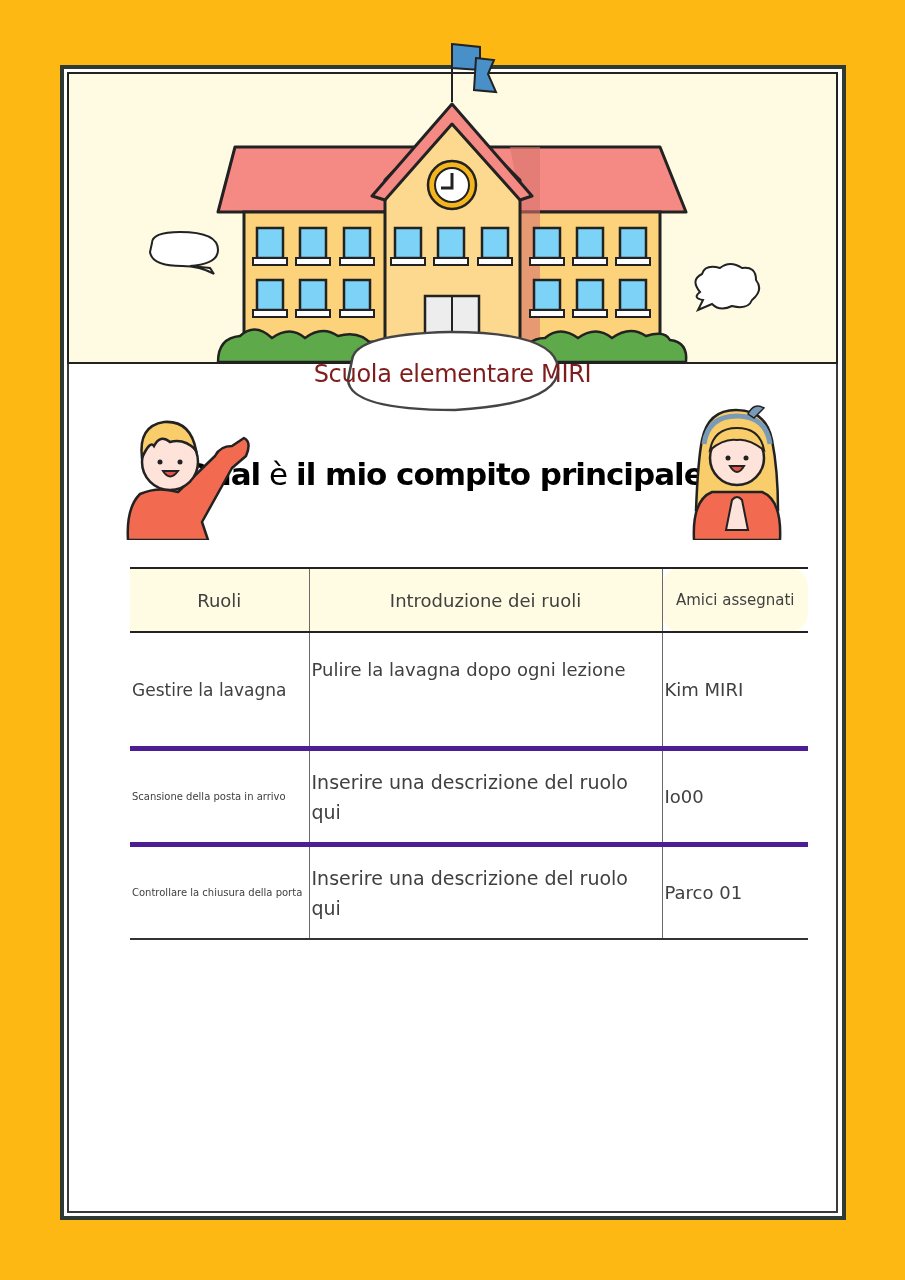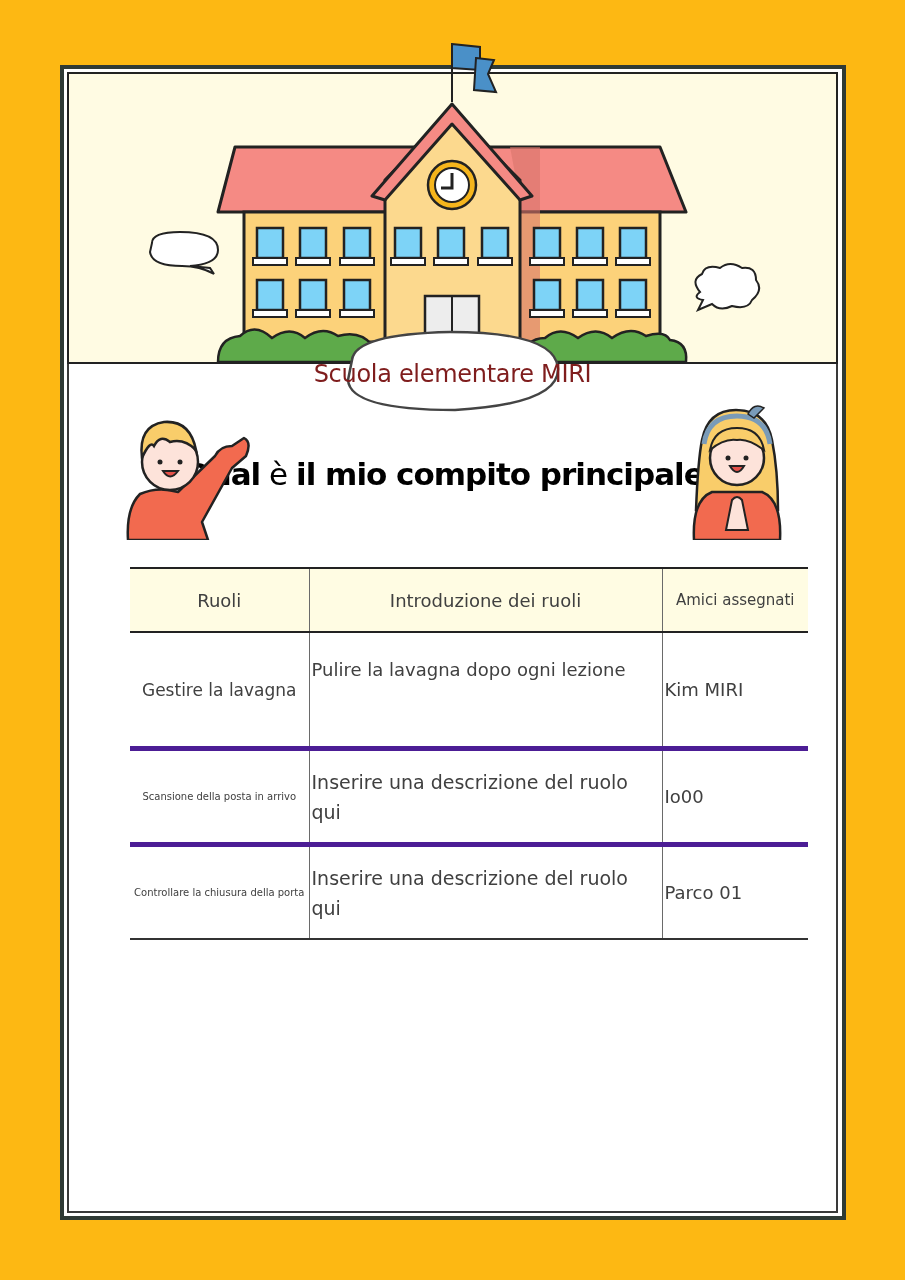--- a/index.html
+++ b/index.html
@@ -39,26 +39,26 @@
     background:#FFFCE3; font-weight:normal; height:62px; font-size:18px;
     border-top:2px solid #222; border-bottom:2px solid #222;
     text-align:center; padding:0;
   }
   table.roles td {
     border-bottom:5px solid #4c1d95; vertical-align:middle; padding:0 2px;
     height:91px; font-size:18px;
   }
   table.roles tr:last-child td { border-bottom:2px solid #333; }
   table.roles th + th, table.roles td + td { border-left:1px solid #6a6a6a; }
-  td.role { text-align:center; }
+  td.role { }
   td.desc { text-align:left; line-height:30px; }
   td.desc.top { vertical-align:top; padding-top:22px; }
   td.friend { text-align:left; font-size:19px; }
   .tiny { font-size:10px !important; }
-  .small-h { font-size:15px !important; }
+  .small-h { font-size:15px !important;border-radius:19px; }
 </style>
 </head>
 <body>
 
 <div class="outer-frame"></div>
 <div class="inner-frame"></div>
 <div class="hero"></div>
 
 <svg class="hero-svg" width="905" height="420" viewBox="0 0 905 420">
 

